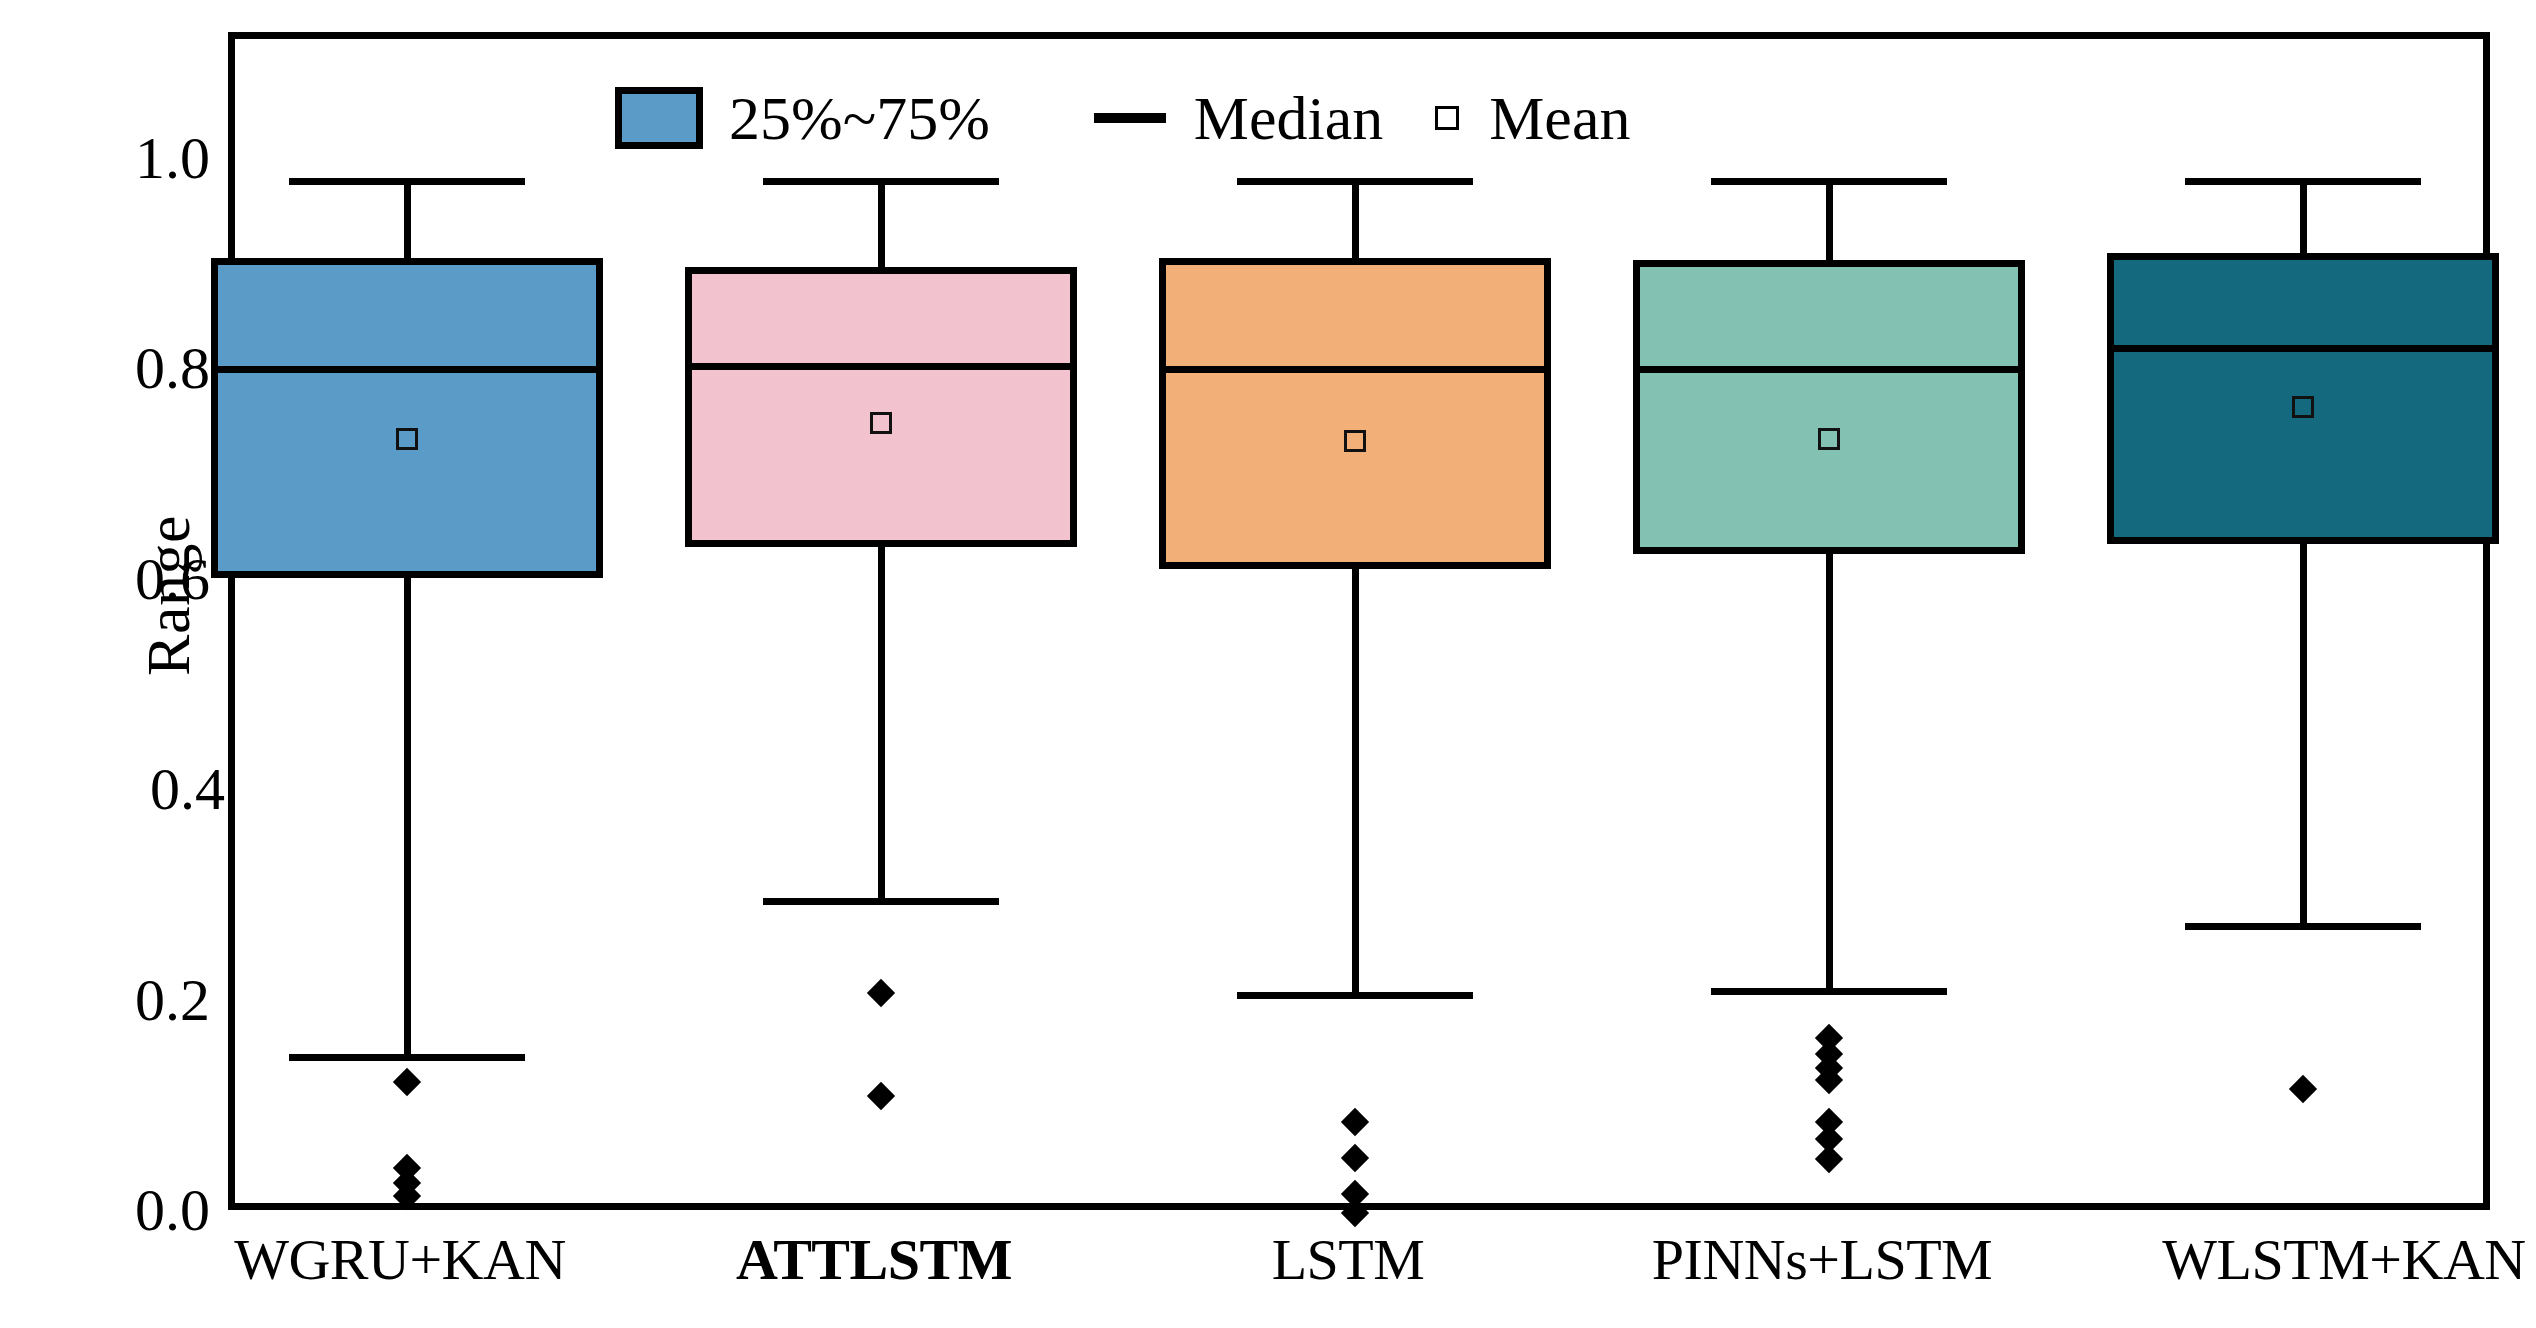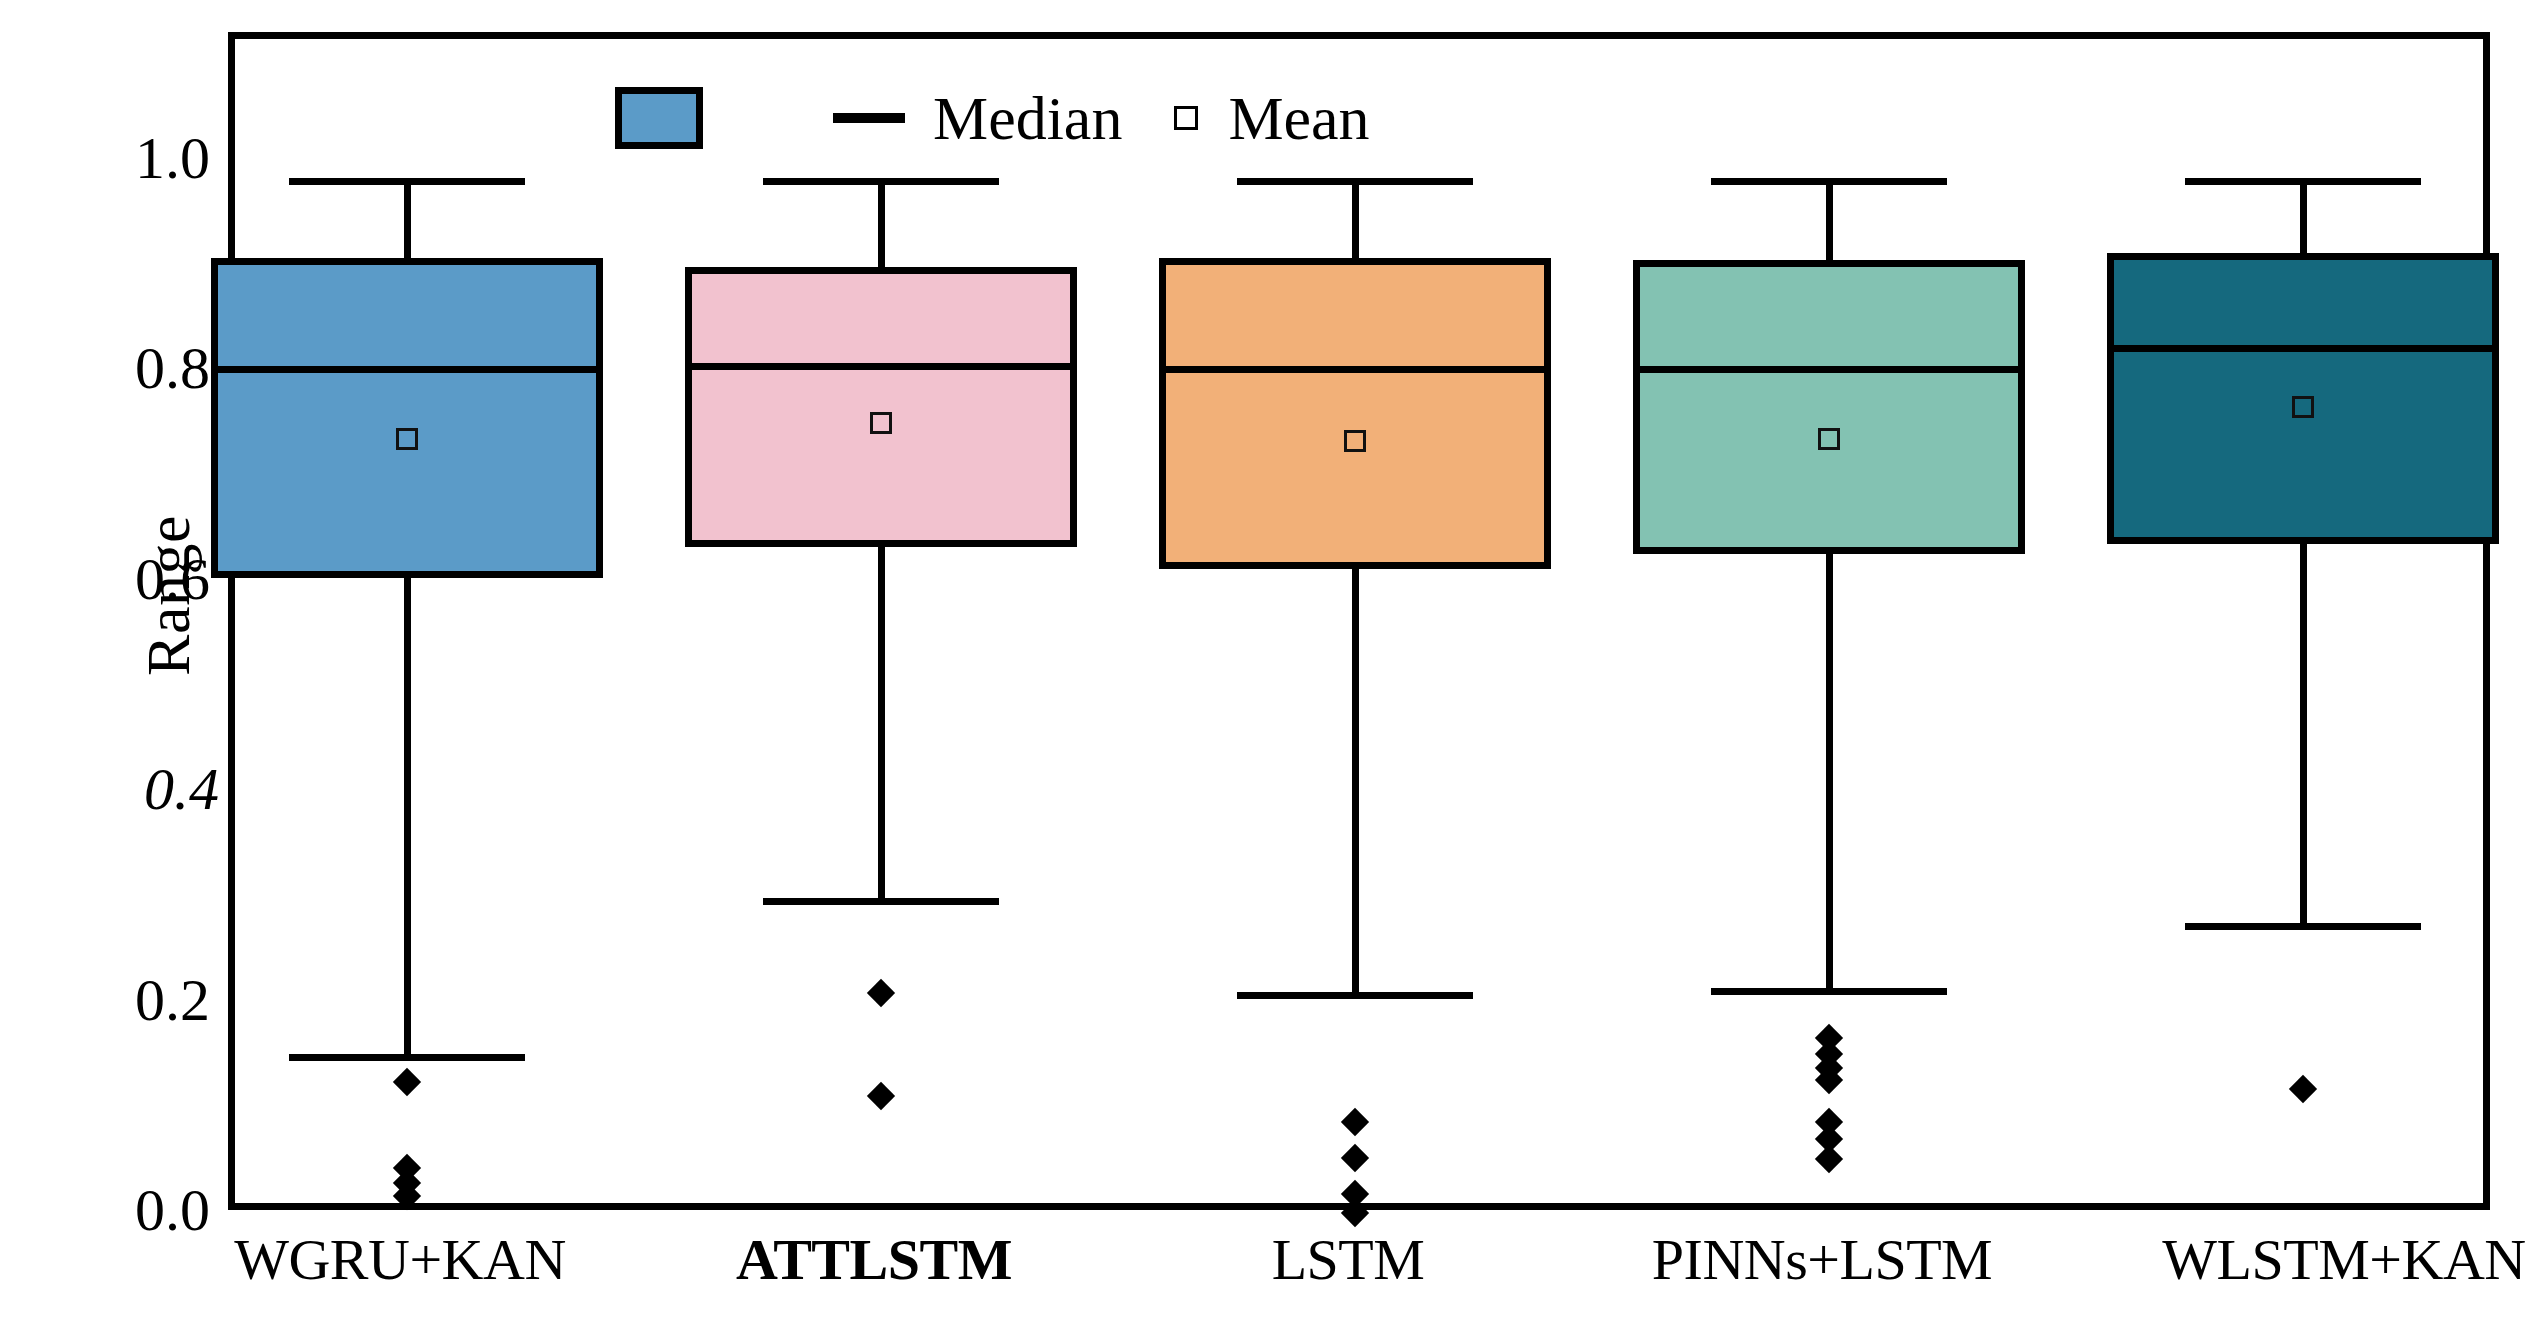--- a/index.html
+++ b/index.html
@@ -184,21 +184,21 @@
 </head>
 <body>
 
 <div id="stage">
 
   <div id="y-axis-title">Range</div>
 
   <div id="y-tick-labels">
       <div class="y-tick-label" style="top: 1210px; left: 60px; width: 150px;">0.0</div>
       <div class="y-tick-label" style="top: 999.6px; left: 60px; width: 150px;">0.2</div>
-      <div class="y-tick-label" style="top: 789.2px; left: 69px; width: 150px; font-style: italic;">0.4</div>
+      <div class="y-tick-label" style="top: 789.2px; left: 75px; width: 150px;">0.4</div>
       <div class="y-tick-label" style="top: 578.8px; left: 60px; width: 150px;">0.6</div>
       <div class="y-tick-label" style="top: 368.4px; left: 60px; width: 150px;">0.8</div>
       <div class="y-tick-label" style="top: 158px; left: 60px; width: 150px;">1.0</div>
     </div>
 
   <div id="plot-frame">
     <div id="boxes-layer">
         <div class="box-group" style="left: 0px; top: 0px; width: 100%; height: 100%;">
           <div class="whisker-vert" style="left: 168.5px; top: 138.624px; height: 79.952px;"></div>
           <div class="whisker-cap" style="left: 54px; width: 236px; top: 138.624px;"></div>
@@ -260,20 +260,21 @@
           <div class="box-rect" style="left: 1872px; width: 392px; top: 214.368px; height: 290.352px; background: rgb(21, 105, 126);"></div>
           <div class="median-line" style="left: 1872px; width: 392px; top: 305.548px;"></div>
           <div class="mean-marker" style="left: 2068px; top: 367.96px;"></div>
           <div class="outlier" style="left: 2068px; top: 1049.66px;"></div>
         </div>
       </div>
 
     <div id="legend">
       <div class="legend-item">
         <span class="swatch-box"></span>
+        <span class="legend-label">25%~75%</span>
       </div>
       <span class="gap-xl"></span>
       <span class="gap-xl"></span>
       <div class="legend-item">
         <span class="swatch-median"></span>
         <span class="legend-label">Median</span>
       </div>
       <span class="gap-xl"></span>
       <div class="legend-item">
         <span class="swatch-mean"></span>

